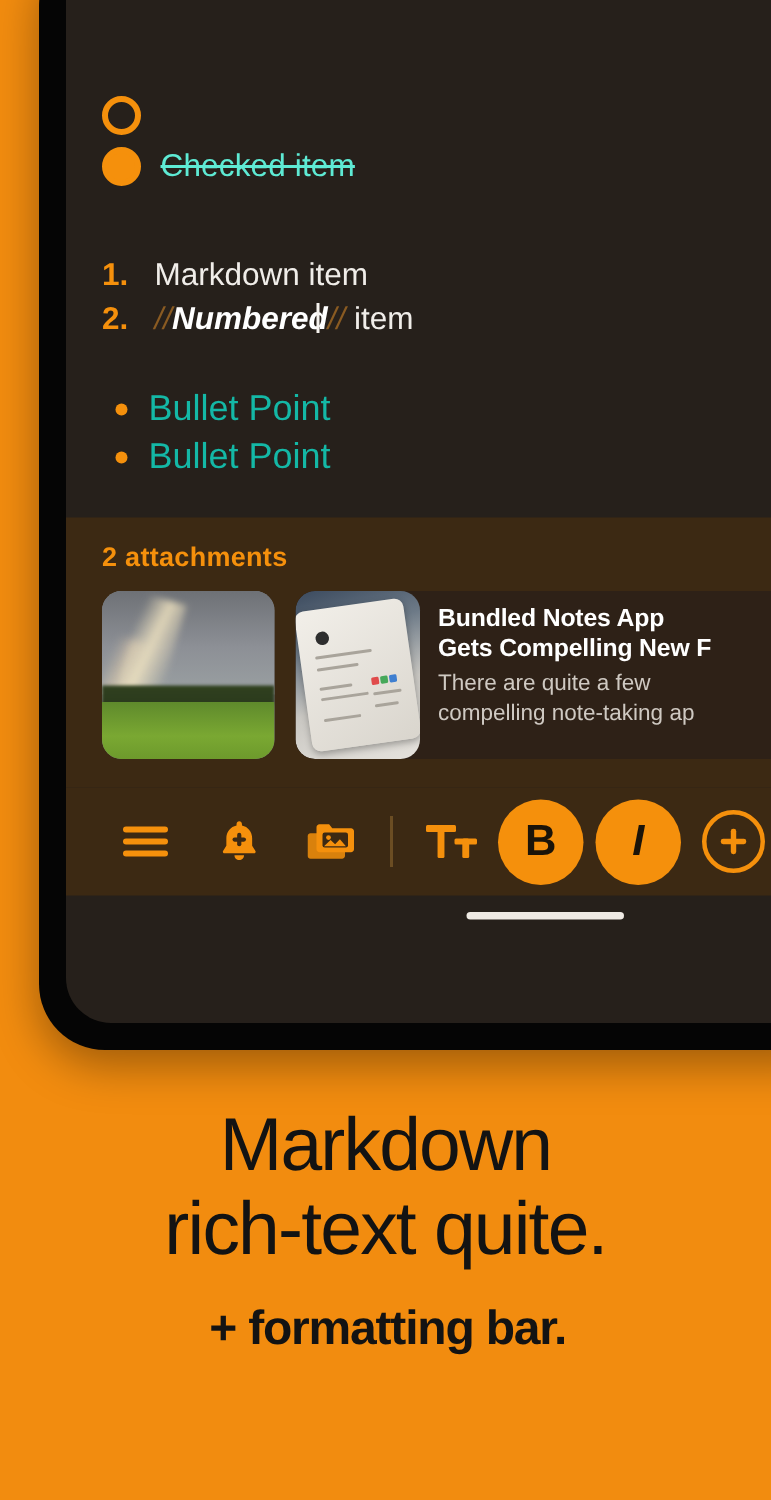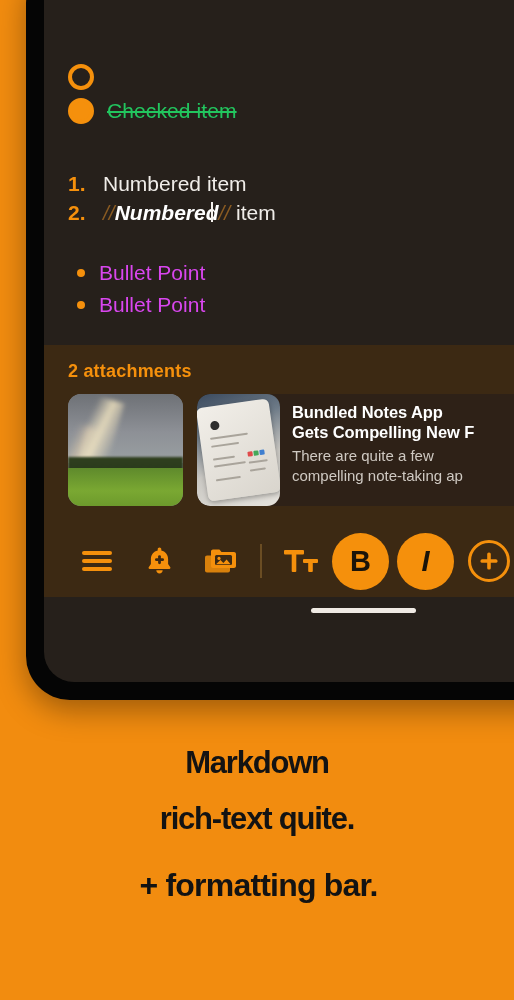--- a/index.html
+++ b/index.html
@@ -34,35 +34,35 @@
   }
   .blk{position:absolute;left:24px;right:10px;}
 
   .row{display:flex;align-items:center;gap:13px;height:34px;}
   .chk{
     width:26px;height:26px;border-radius:50%;
     border:4px solid #F5900C;box-sizing:border-box;flex:none;
   }
   .chk.on{background:#F5900C;border-color:#F5900C;}
   .ctext{font-size:21px;letter-spacing:.1px;color:#F0EDE9;white-space:nowrap;}
-  .ctext.done{color:#22c55e;text-decoration:line-through;text-decoration-thickness:2px;}
+  .ctext.done{color:#5eead4;text-decoration:line-through;text-decoration-thickness:2px;}
 
   .nrow{display:flex;align-items:baseline;gap:9px;height:29px;}
   .num{font-size:21px;color:#F5900C;font-weight:600;flex:none;width:26px;}
   .ntext{font-size:21px;color:#F0EDE9;white-space:nowrap;}
   .mdmark{color:#8a5b22;font-style:italic;font-weight:400;}
   .bi{font-weight:bold;font-style:italic;color:#ffffff;}
   .caret{
     display:inline-block;width:2px;height:20px;background:#F5F2EE;
     vertical-align:-3px;margin:0 0px;
   }
 
   .brow{display:flex;align-items:center;gap:14px;height:32px;}
   .bdot{width:8px;height:8px;border-radius:50%;background:#F5900C;flex:none;margin-left:9px;}
-  .btext{font-size:21px;color:#d946ef;white-space:nowrap;}
+  .btext{font-size:24px;color:#14b8a6;white-space:nowrap;}
 
   
   .attachments{
     position:absolute;left:0;right:0;top:385px;height:180px;
     background:#3C2913;
     padding:16px 0 0 0;box-sizing:border-box;
   }
   .att-title{
     margin-left:24px;font-size:18px;font-weight:bold;color:#F5900C;letter-spacing:.2px;
   }
@@ -139,21 +139,21 @@
   .home-ind{
     position:absolute;left:267px;top:648px;width:105px;height:5px;border-radius:3px;
     background:#EFEAE4;
   }
 
   
   .promo{
     position:absolute;left:0;right:0;top:735px;text-align:center;color:#131313;
   }
   .promo h1{
-    margin:0;font-size:31px;font-weight:bold;line-height:56px;letter-spacing:-1.2px;
+    margin:0;font-size:50px;font-weight:normal;line-height:56px;letter-spacing:-1.2px;
   }
   .promo h2{
     margin:20px 0 0 3px;font-size:32px;font-weight:bold;letter-spacing:-.8px;
   }
 </style>
 </head>
 <body>
 
 <div class="stage">
 
@@ -168,21 +168,21 @@
           </div>
           <div class="row">
             <span class="chk on"></span>
             <span class="ctext done">Checked item</span>
           </div>
         </div>
 
         <div class="blk" style="top:212px;">
           <div class="nrow">
             <span class="num">1.</span>
-            <span class="ntext">Numbered item</span>
+            <span class="ntext">Markdown item</span>
           </div>
           <div class="nrow">
             <span class="num">2.</span>
             <span class="ntext"><span class="mdmark">//</span><span class="bi">Numbered</span><span class="mdmark">//</span><span>&nbsp;</span><span>item</span></span>
             <span class="caret" style="position:absolute;left:143px;top:30px;"></span>
           </div>
         </div>
 
         <div class="blk" style="top:297px;">
           <div class="brow">

